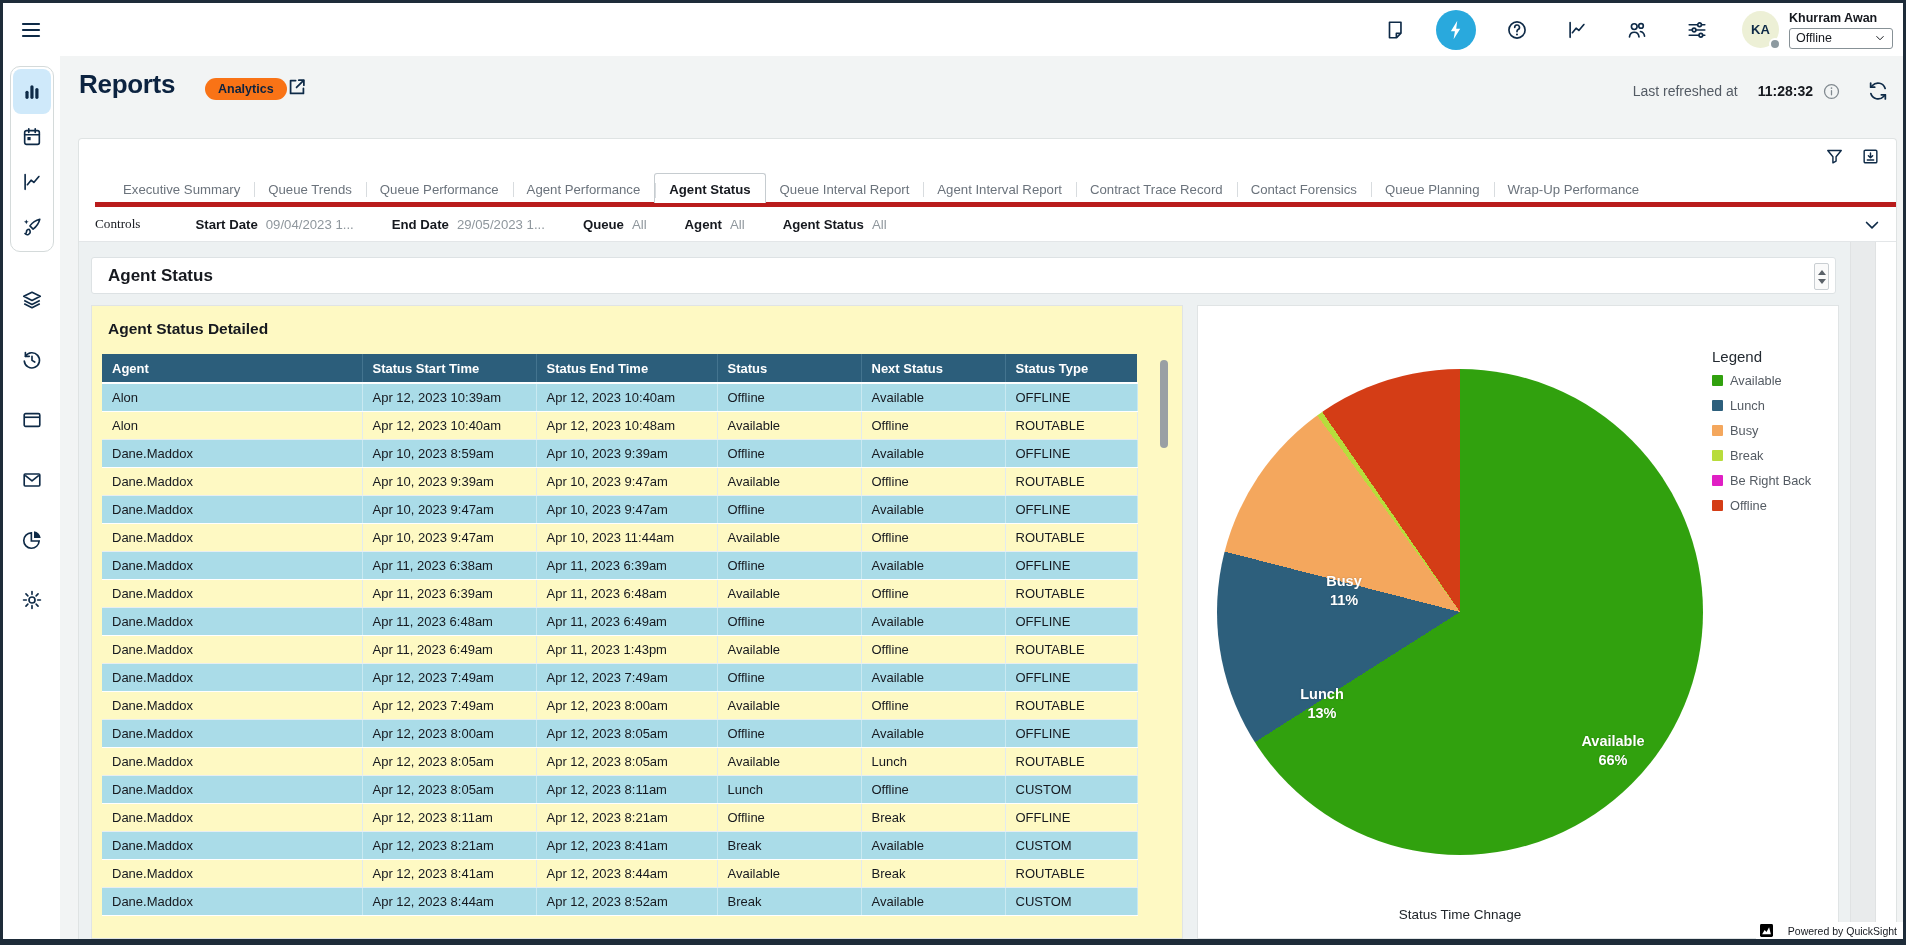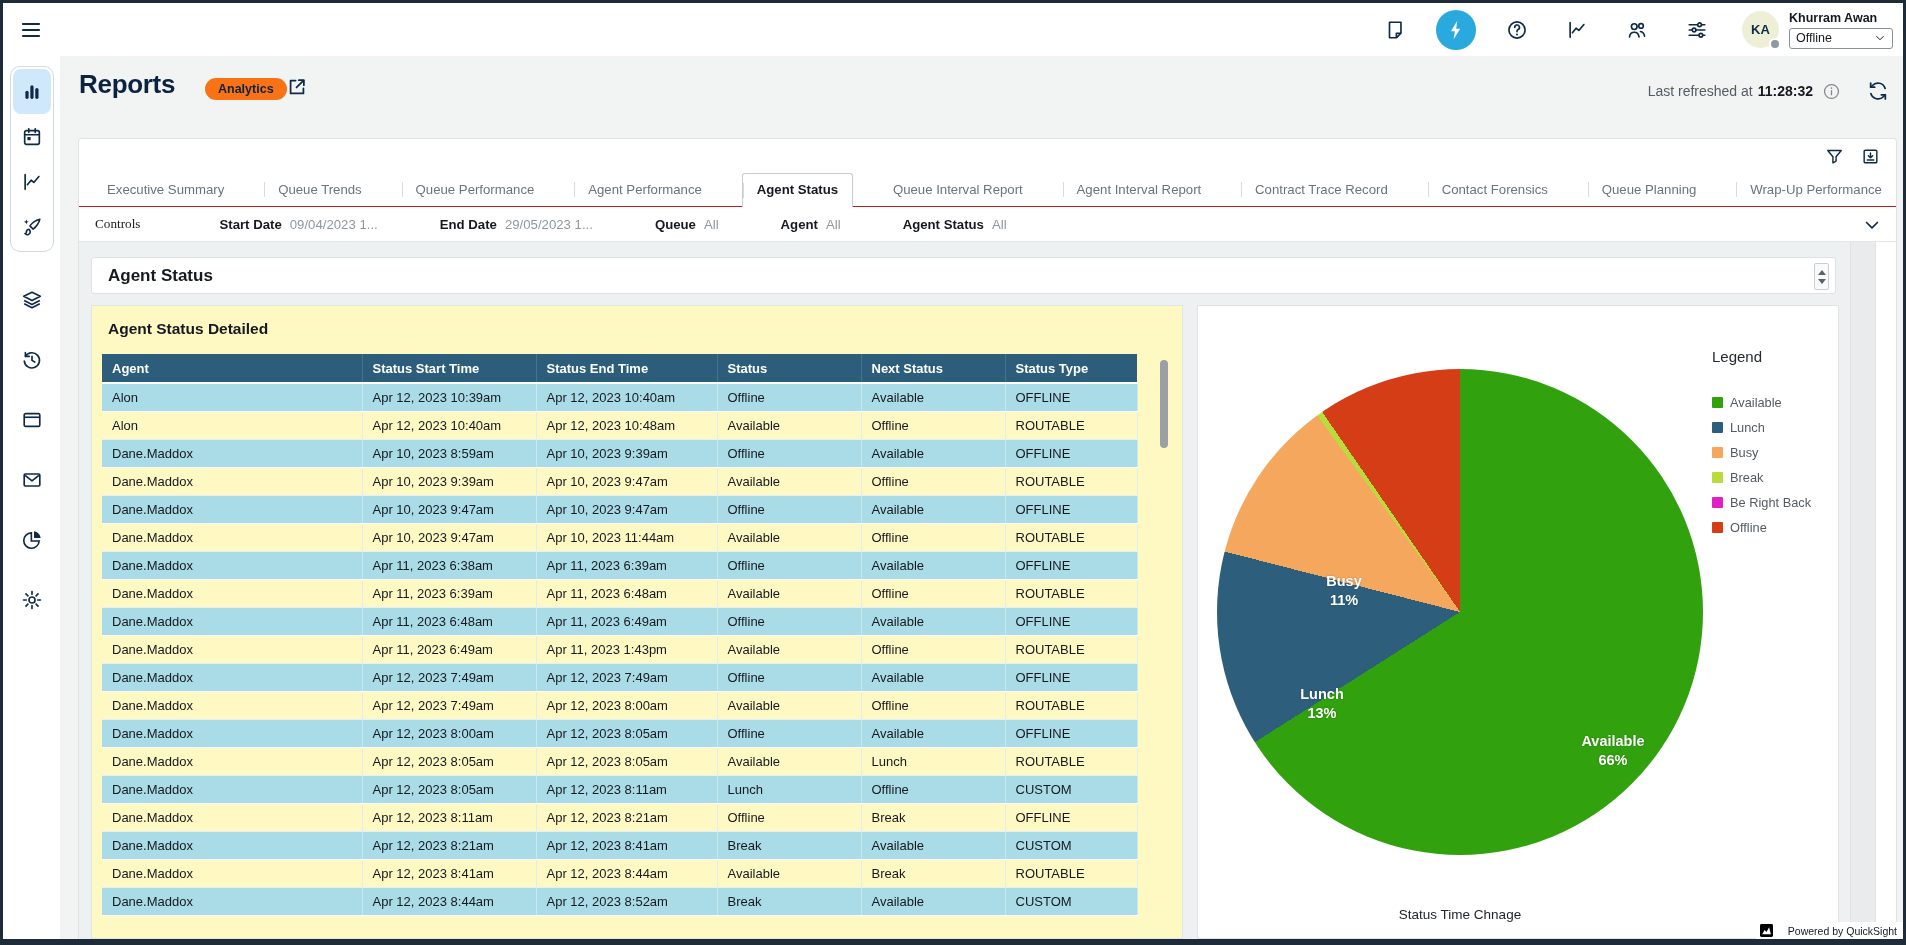--- a/index.html
+++ b/index.html
@@ -40,45 +40,45 @@
   .sb-ico svg { width:22px; height:22px; }
 
   
   .main { position:absolute; left:60px; top:56px; right:3px; bottom:6px; background:#f2f4f4; }
   .page-title { position:absolute; left:19px; top:13px; font-size:26px; font-weight:bold; color:#0c2340; letter-spacing:-0.3px; }
   .an-badge { position:absolute; left:145px; top:22px; background:#f97316; color:#0c2340; font-size:12.5px; font-weight:bold;
               padding:4px 13px; border-radius:12px; }
   .ext-link { position:absolute; left:226px; top:20px; width:22px; height:22px; color:#0e2a47; cursor:pointer; }
   .ext-link svg { width:22px; height:22px; }
   .refresh-area { position:absolute; right:14px; top:24px; display:flex; align-items:center; font-size:14px; color:#545b64; }
-  .refresh-area b { color:#16191f; margin-left:5px; }
+  .refresh-area b { color:#16191f; margin-left:20px; }
   .info-ic { width:19px; height:19px; color:#80898f; margin-left:9px; cursor:pointer; }
   .info-ic svg { width:19px; height:19px; }
   .refresh-ic { width:22px; height:22px; color:#0e2a47; margin-left:26px; cursor:pointer; }
   .refresh-ic svg { width:22px; height:22px; }
 
   
   .card { position:absolute; left:18px; right:6px; top:82px; bottom:0; background:#fff;
           border:1px solid #dfe3e3; border-bottom:none; border-radius:4px 4px 0 0; }
   .card-tools { position:absolute; top:8px; right:16px; display:flex; gap:17px; color:#0e2a47; }
   .card-tools .i { width:19px; height:19px; cursor:pointer; }
   .card-tools .i svg { width:19px; height:19px; }
 
-  .tabs-row { position:absolute; top:34px; left:0; right:0; height:34px; border-bottom:1px solid #b91c1c;
-              display:flex; padding-left:14px;justify-content:space-between; }
+  .tabs-row { position:absolute; top:34px; left:16px; right:0; height:34px; border-bottom:5px solid #b91c1c;
+              display:flex; padding-left:14px; }
   .tab { padding:0 14px; font-size:13.2px; color:#6b737c; line-height:33px; position:relative; white-space:nowrap; cursor:pointer; }
   .tab + .tab::before { content:''; position:absolute; left:0; top:9px; height:15px; width:1px; background:#d8dcdf; }
   .tab.active { font-weight:bold; color:#16191f; background:#fff; border:1px solid #c6ccd0; border-bottom:none;
                 border-radius:3px 3px 0 0; margin-bottom:-1px; line-height:31px; }
   .tab.active + .tab::before { display:none; }
 
   .controls-row { position:absolute; top:68px; left:0; right:0; height:35px; border-bottom:1px solid #e3e6e8;
                   display:flex; align-items:center; padding-left:16px; font-size:13.2px; }
   .controls-label { color:#16191f; margin-right:55px;font-family:Liberation Serif, serif; }
-  .flt { margin-right:38px; cursor:pointer; white-space:nowrap;margin-left:24px; }
+  .flt { margin-right:38px; cursor:pointer; white-space:nowrap; }
   .flt b { color:#16191f; }
   .flt .val { color:#8f979d; margin-left:8px; }
   .controls-chevron { position:absolute; right:14px; top:8px; width:20px; height:20px; color:#0e2a47; cursor:pointer; }
   .controls-chevron svg { width:20px; height:20px; }
 
   .card-body { position:absolute; top:103px; left:0; right:0; bottom:0; background:#fff; overflow:hidden; }
   .gray-area { position:absolute; left:0; top:0; bottom:0; width:1771px; background:#edf1f2; }
   .scroll-track { position:absolute; left:1771px; top:0; bottom:0; width:26px; background:#e9ebec;
                   border-left:1px solid #e0e2e3; border-right:1px solid #e0e2e3; cursor:pointer; }
 
@@ -100,21 +100,21 @@
   .dtable td { height:28px; padding:0 0 0 10px; color:#16191f; border-right:1px solid #e3ebee;
                border-bottom:1px solid #e8eef1; overflow:hidden; white-space:nowrap; }
   .dtable tbody tr:nth-child(odd) td { background:#aadce8; border-right-color:#c9e9f1; border-bottom-color:#fff; }
   .c0{width:260px}.c1{width:174px}.c2{width:181px}.c3{width:144px}.c4{width:144px}.c5{width:132px}
   .tbl-thumb { position:absolute; left:1068px; top:54px; width:8px; height:88px; background:#9aa0a4; border-radius:4px; cursor:pointer; }
 
   
   .chart-panel { position:absolute; left:1118px; top:63px; width:642px; bottom:0; background:#fff; border:1px solid #e0e4e5; overflow:hidden; }
   .chart-title { position:absolute; top:14px; left:0; width:642px; text-align:center; font-size:15.5px; font-weight:bold; color:#16191f; }
   .legend { position:absolute; left:514px; top:42px; }
-  .legend-title { font-size:15px; color:#232a31; margin-bottom:30px; }
+  .legend-title { font-size:15px; color:#232a31; margin-bottom:8px; }
   .lg-item { display:flex; align-items:center; gap:7px; margin-bottom:10px; cursor:pointer; }
   .sw { width:11px; height:11px; border-radius:1px; flex:0 0 auto; }
   .lg-label { font-size:12.8px; color:#545b63; white-space:nowrap; }
   .pie { position:absolute; left:19px; top:63px; width:486px; height:486px; border-radius:50%; cursor:pointer; }
   .pie-label { position:absolute; transform:translate(-50%,-50%); color:#fff; font-weight:bold; font-size:14.5px;
                text-align:center; line-height:1.3; text-shadow:0 0 2px rgba(0,0,0,0.25); pointer-events:none; }
   .pl-0 { left:396px; top:382px; } 
   .pl-1 { left:105px; top:335px; } 
   .pl-2 { left:127px; top:222px; } 
   .chart-caption { position:absolute; left:62px; width:400px; bottom:16px; text-align:center; font-size:13.5px; color:#21262b; }

